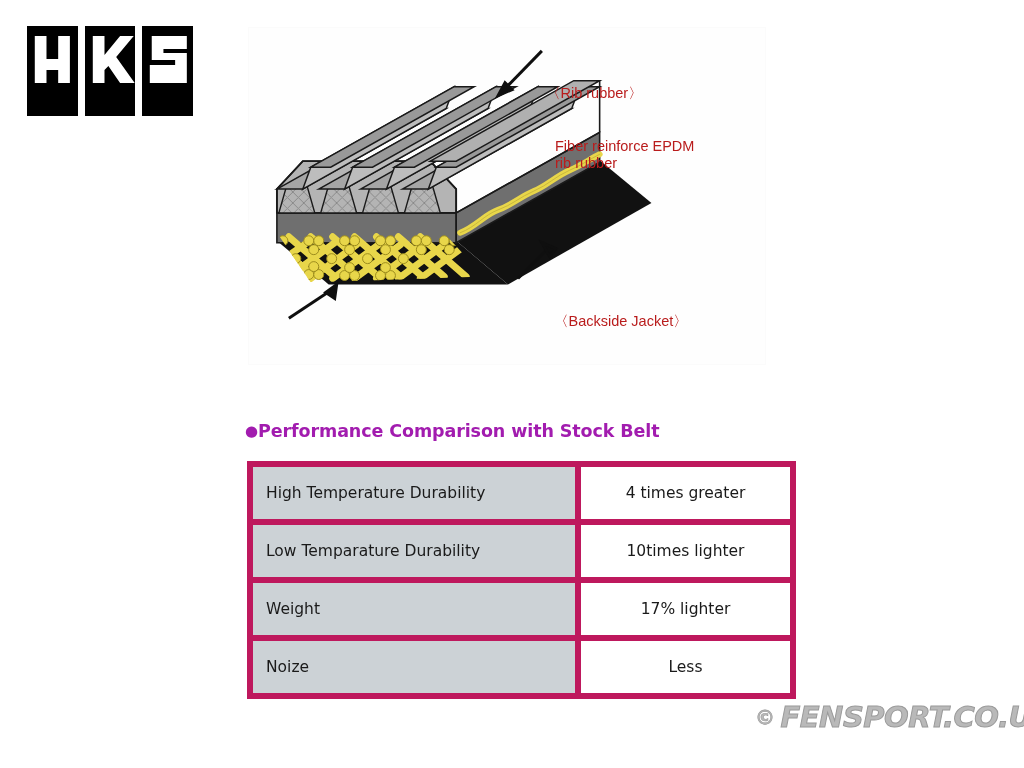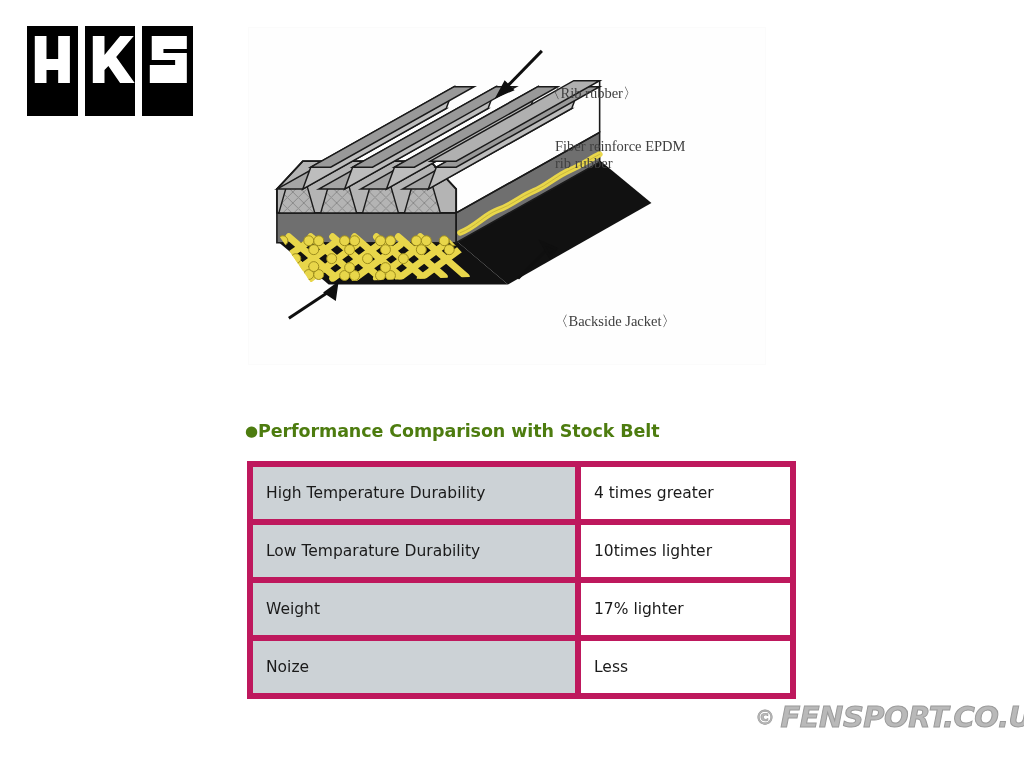--- a/index.html
+++ b/index.html
@@ -52,22 +52,22 @@
   }
   #belt-figure svg {
     position: absolute;
     left: 0;
     top: 0;
     width: 100%;
     height: 100%;
   }
   .fig-label {
     position: absolute;
-    color: #404040;
-    font-family: Liberation Serif, serif;
+    color: #b91c1c;
+    font-family: Liberation Sans, sans-serif;
     font-size: 14.5px;
     line-height: 17.5px;
     white-space: pre;
   }
   #label-rib {
     left: 297px;
     top: 22px;
   }
   #label-backside {
     left: 305px;
@@ -85,21 +85,21 @@
     padding-left: 9px;
   }
 
   
   #perf-heading {
     position: absolute;
     left: 245px;
     top: 421px;
     font-size: 17.5px;
     font-weight: bold;
-    color: #4d7c0f;
+    color: #a21caf;
     letter-spacing: -0.1px;
     white-space: pre;
   }
   #perf-heading .bullet {
     font-size: 15px;
     vertical-align: 1px;
   }
 
   
   #comparison-table {
@@ -118,20 +118,21 @@
     color: #1a1a1a;
     vertical-align: middle;
   }
   #comparison-table td.metric {
     width: 296px;
     background: #ccd2d6;
   }
   #comparison-table td.value {
     width: 183px;
     background: #ffffff;
+    text-align: center;
   }
 
   
   #watermark {
     position: absolute;
     left: 755px;
     top: 700px;
     display: flex;
     align-items: center;
     gap: 6px;

